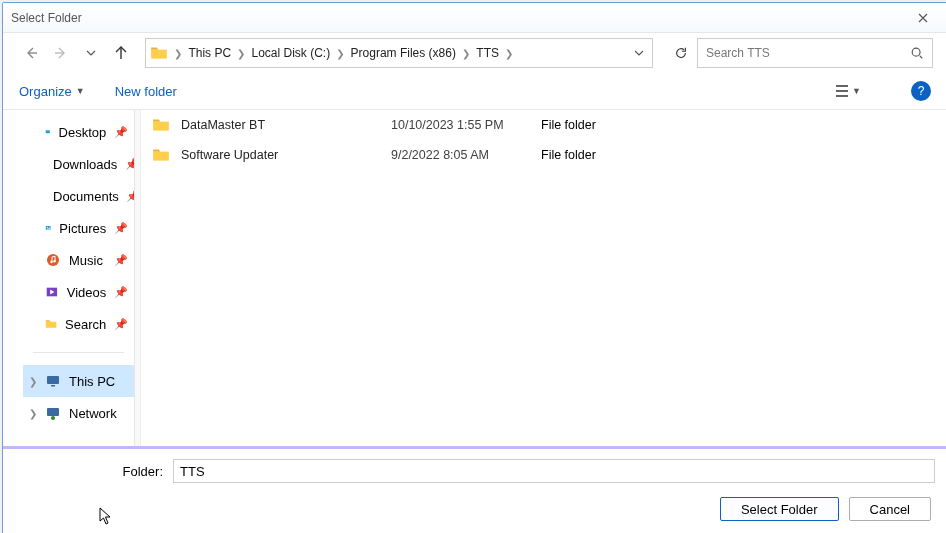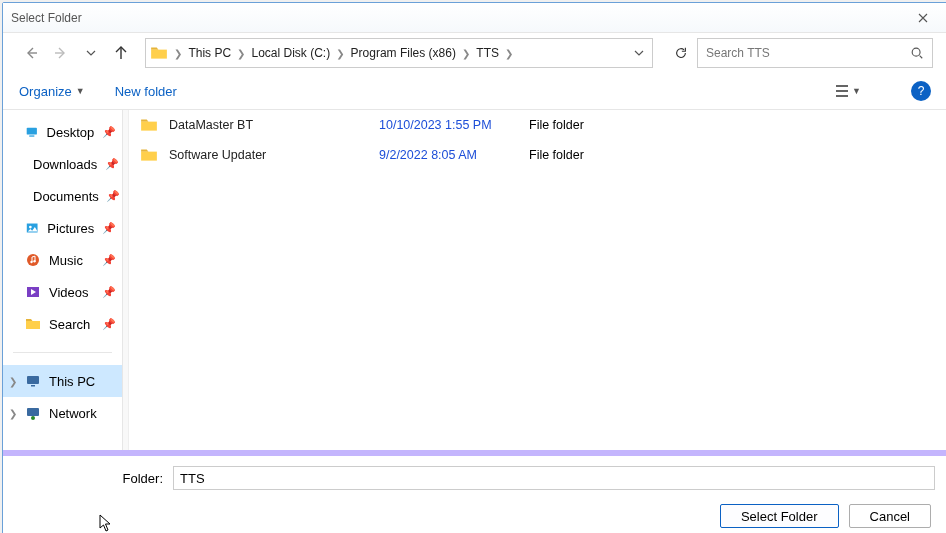--- a/index.html
+++ b/index.html
@@ -20,45 +20,45 @@
 .search-box { width: 236px; height: 30px; border: 1px solid #ccc; display: flex; align-items: center; padding: 0 8px; }
 .search-input { flex: 1; border: none; outline: none; font-size: 12px; color: #333; }
 .search-input::placeholder { color: #777; }
 .search-icon { color: #555; }
 .toolbar { height: 36px; display: flex; align-items: center; padding: 0 16px; gap: 30px; }
 .toolbar-item { font-size: 13px; color: #0b61c4; display: flex; align-items: center; gap: 4px; cursor: default; }
 .toolbar-spacer { flex: 1; }
 .view-btn { color: #333; display:flex; align-items:center; gap:2px; }
 .help-btn { width: 20px; height: 20px; border-radius: 50%; background: #0b61c4; color:#fff; font-size:12px; display:flex; align-items:center; justify-content:center; margin-left:20px; }
 .body-area { flex: 1; display: flex; border-top: 1px solid #e6e6e6; min-height: 0; }
-.sidebar { width: 120px; border-right: 1px solid #e6e6e6; display:flex; flex-direction:column; font-size:13px; overflow:hidden; }
+.sidebar { width: 132px; border-right: 1px solid #e6e6e6; display:flex; flex-direction:column; font-size:13px; overflow:hidden;padding-left:20px; }
 .sb-group { padding: 6px 0; }
 .sb-item { height: 32px; display:flex; align-items:center; padding:0 6px 0 22px; gap:8px; cursor:default; position:relative; }
 .sb-item.sel { background:#cde8ff; }
 .sb-item .expand { position:absolute; left:6px; color:#888; font-size:10px; }
 .sb-item .pin { margin-left:auto; color:#888; font-size:11px; }
 .sb-icon { width:16px; height:16px; }
 .sb-divider { height:1px; background:#e6e6e6; margin:6px 10px; }
 .splitter { width:6px; background:#f8f8f8; border-right:1px solid #eee; cursor:col-resize; }
 .file-pane { flex:1; display:flex; flex-direction:column; }
 .file-header { height:30px; display:flex; align-items:center; font-size:12px; color:#2a3a6a; border-bottom:1px solid #eee; }
 .fh-col { padding:0 10px; position:relative; }
 .fh-name { width:250px; padding-left:40px; }
 .fh-date { width:150px; }
 .fh-type { width:115px; }
 .fh-size { width:80px; }
 .fh-sort { color:#888; font-size:9px; position:absolute; top:-1px; left:50%; transform:translateX(-50%);}
 .file-list { flex:1; }
 .file-row { height:30px; display:flex; align-items:center; font-size:12.5px; color:#222; }
 .fr-icon { width:40px; display:flex; justify-content:center; }
 .fr-name { width:210px; }
-.fr-date { width:150px; color:#1d4ed8; }
+.fr-date { width:150px; color:#404040; }
 .fr-type { width:115px; color:#000000; }
 .fr-size { width:80px; }
-.footer { border-top:6px solid #c4b5fd; padding:10px 12px 6px 0; }
+.footer { border-top:3px solid #c4b5fd; padding:10px 12px 13px 0; }
 .folder-row { display:flex; align-items:center; margin-bottom:14px; }
 .folder-label { width:170px; text-align:right; padding-right:10px; font-size:13px; }
 .folder-input { flex:1; height:24px; border:1px solid #ccc; padding:0 6px; font-size:13px; outline:none; }
 .btn-row { display:flex; justify-content:flex-end; gap:10px; padding-right:4px; }
 .btn { height:24px; padding:0 20px; font-size:13px; border:1px solid #adadad; background:#fff; border-radius:2px; cursor:default; }
 .btn.primary { border:1px solid #0b61c4; color:#000; background:#fdfdff; }
 .cursor-arrow { position:absolute; pointer-events:none; }
 .folder-svg { fill:#ffcf4b; }
 .folder-tab { fill:#e6b43a; }
 </style>

